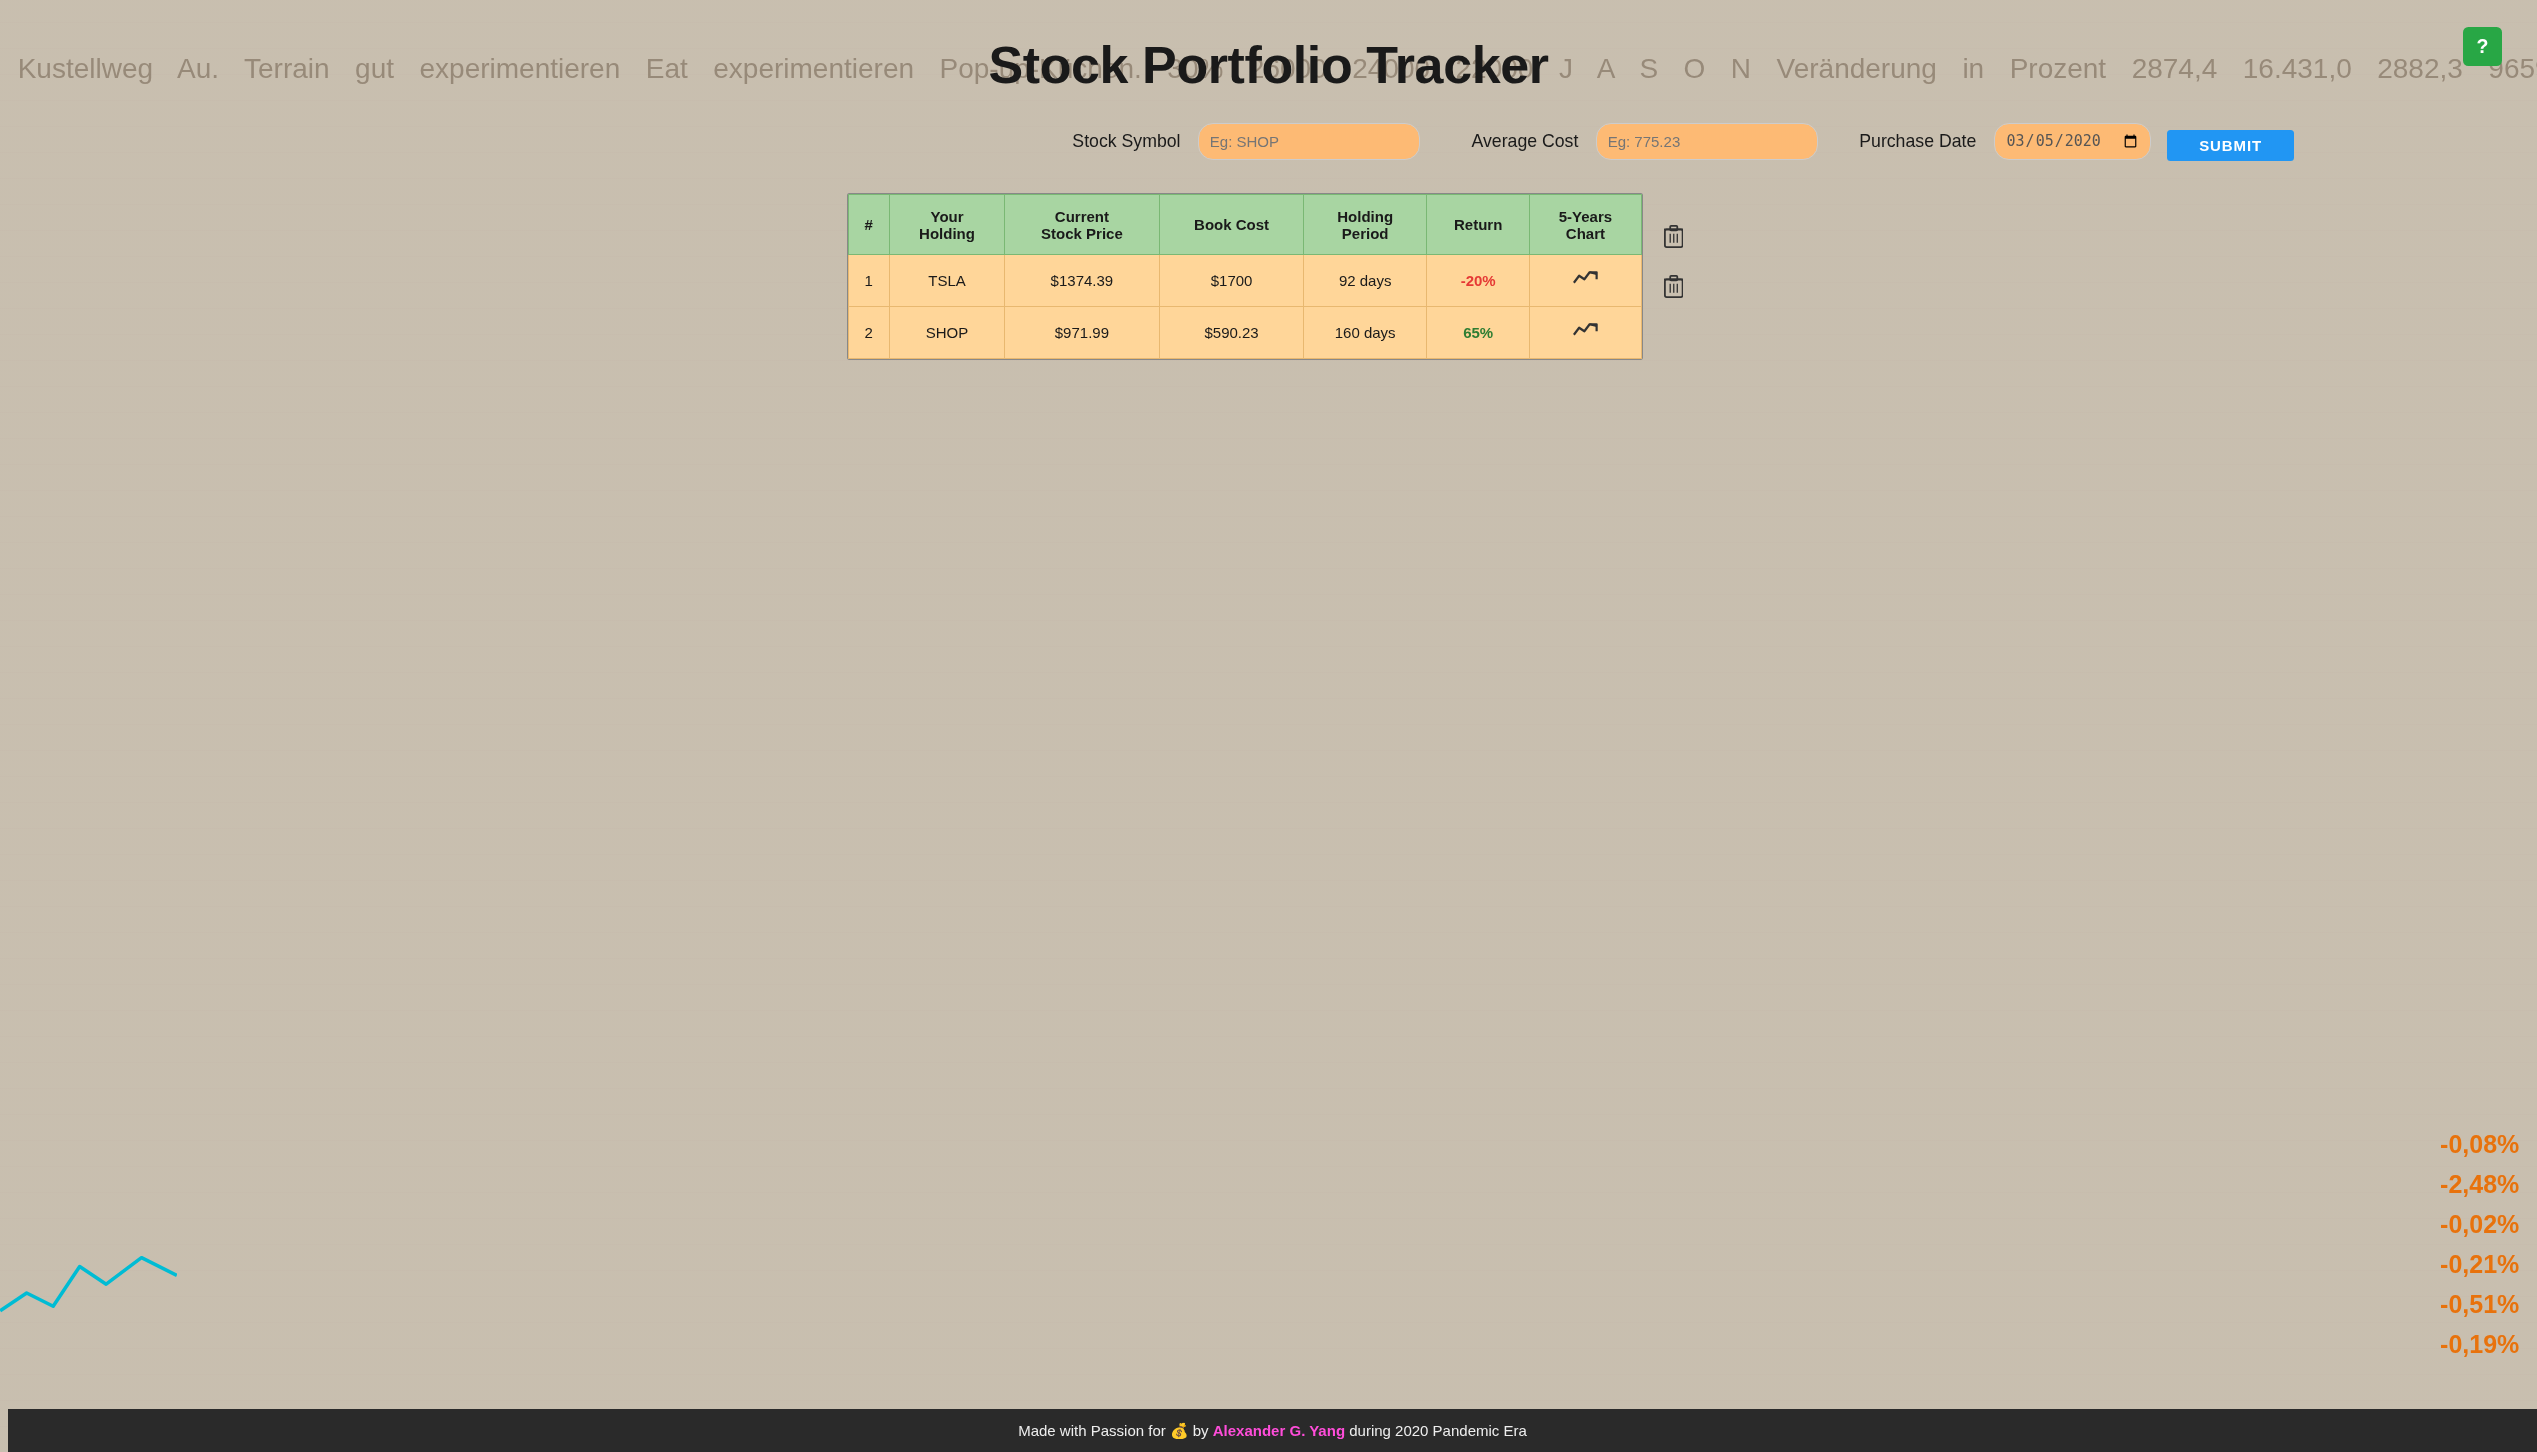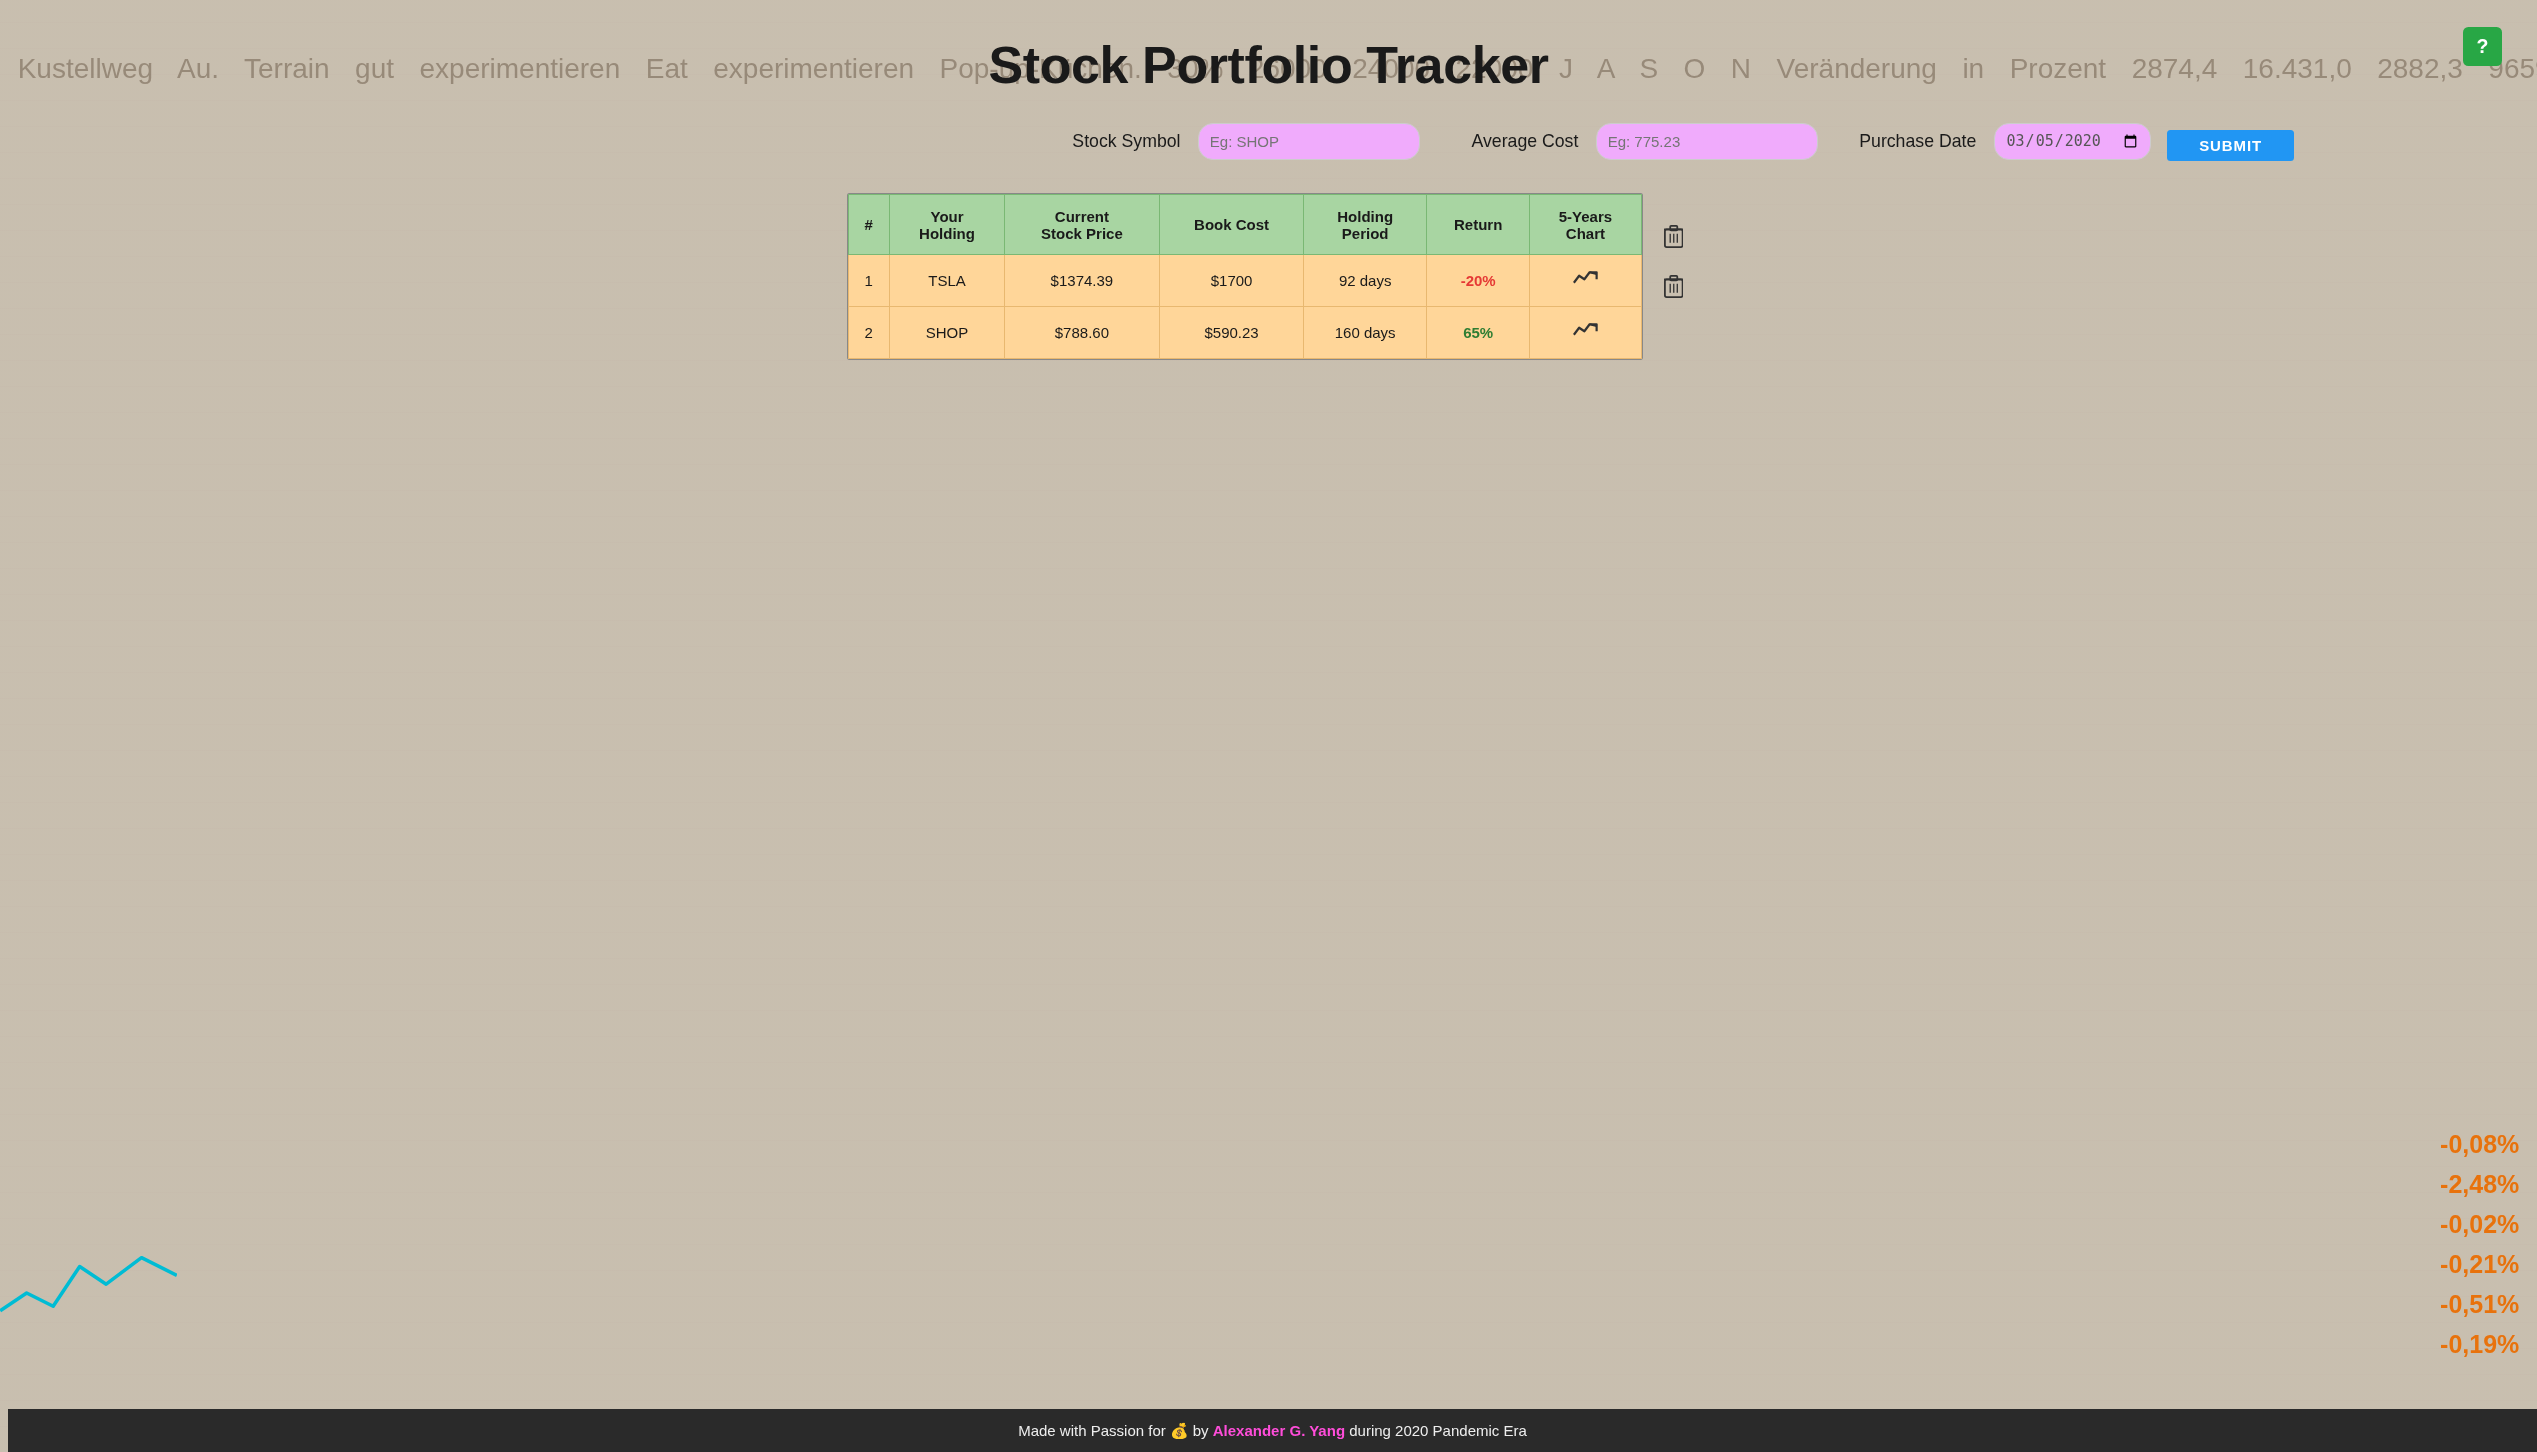--- a/index.html
+++ b/index.html
@@ -137,21 +137,21 @@
       flex-shrink: 0;
     }
 
     .form-input {
       flex: 1;
       height: 37px;
       border: 0.9px solid #ccc;
       border-radius: 15px;
       padding: 0 10.6px;
       font-size: 15px;
-      background: #f0abfc;
+      background: #fdba74;
       color: #555;
       outline: none;
     }
 
     .submit-btn {
       margin-top: 8.8px;
       align-self: center;
       background: #2196F3;
       color: white;
       border: none;
@@ -334,21 +334,21 @@
           <svg width="26.5" height="21" viewBox="0 0 30 24">
             <polyline points="2,18 8,10 14,14 20,6 28,8" fill="none" stroke="#333" stroke-width="2.5" stroke-linejoin="round"></polyline>
             <polyline points="20,6 28,6 28,14" fill="none" stroke="#333" stroke-width="2.5" stroke-linejoin="round"></polyline>
           </svg>
         </span>
       </td>
     </tr>
             <tr>
       <td>2</td>
       <td>SHOP</td>
-      <td>$788.60</td>
+      <td>$971.99</td>
       <td>$590.23</td>
       <td>160 days</td>
       <td class="return-positive">65%</td>
       <td>
         <span class="chart-icon">
           <svg width="26.5" height="21" viewBox="0 0 30 24">
             <polyline points="2,18 8,10 14,14 20,6 28,8" fill="none" stroke="#333" stroke-width="2.5" stroke-linejoin="round"></polyline>
             <polyline points="20,6 28,6 28,14" fill="none" stroke="#333" stroke-width="2.5" stroke-linejoin="round"></polyline>
           </svg>
         </span>

